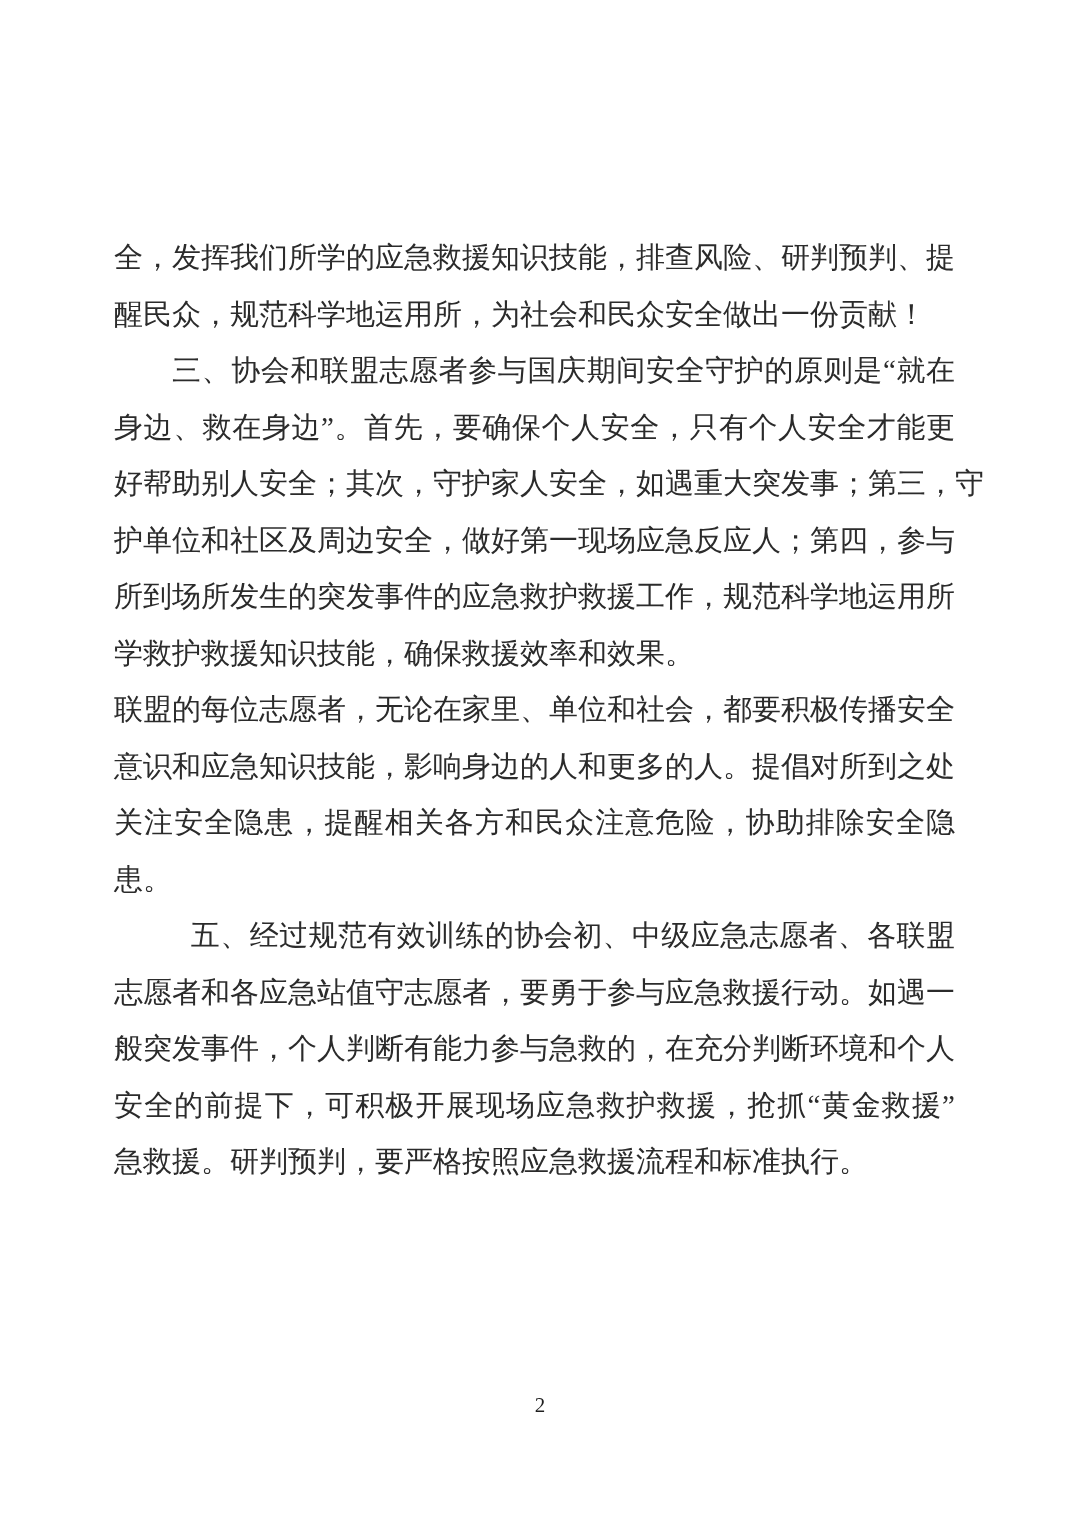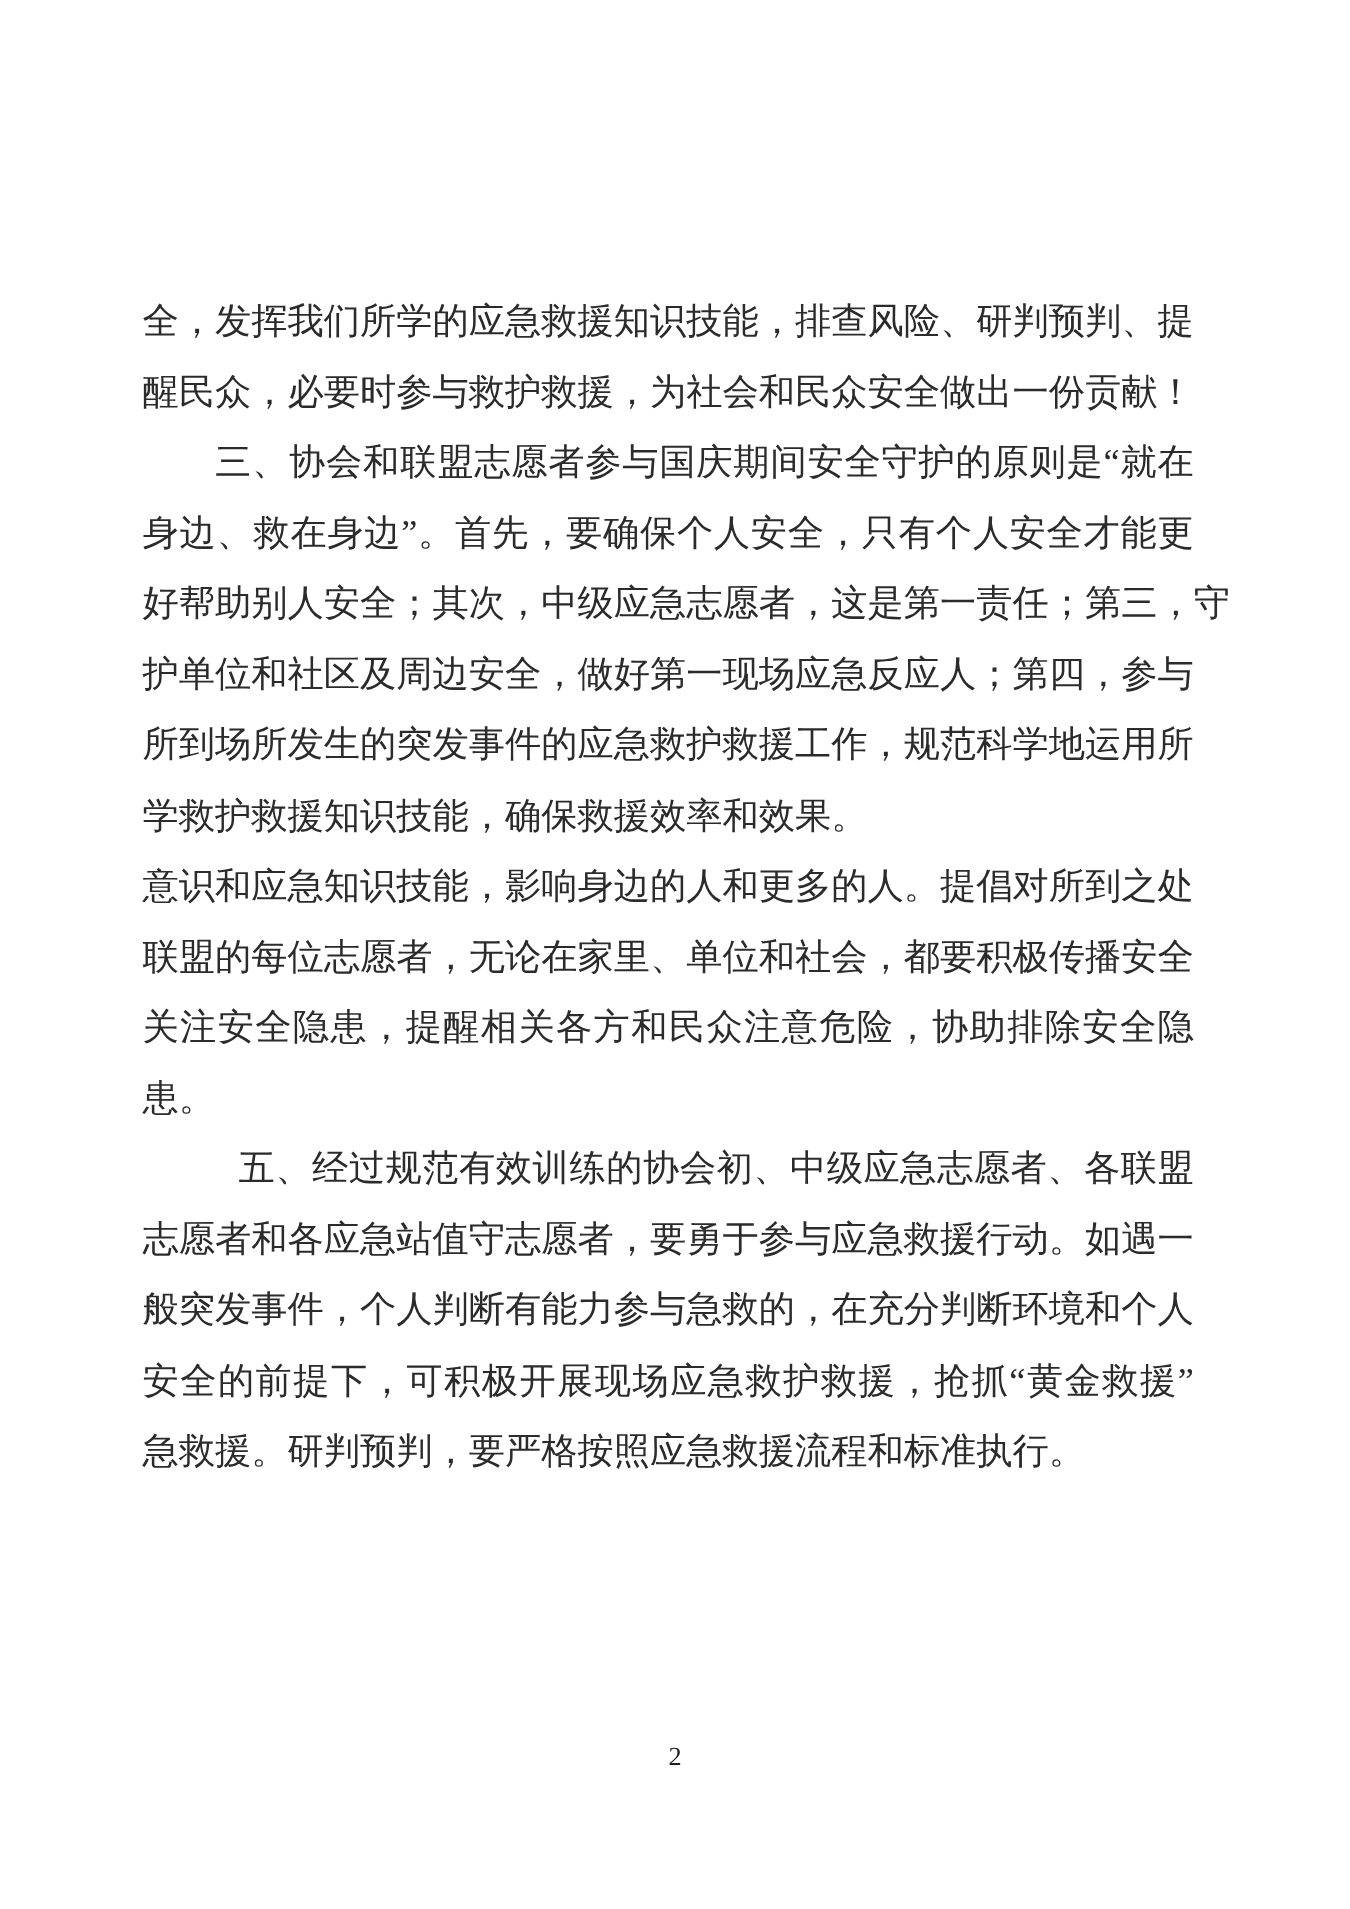--- a/index.html
+++ b/index.html
@@ -54,29 +54,29 @@
     font-family: "Liberation Serif", serif;
   }
 </style>
 </head>
 <body>
 
 <div class="page">
 
   <div class="doc-body">
     <div class="line">全，发挥我们所学的应急救援知识技能，排查风险、研判预判、提</div>
-    <div class="line para-end">醒民众，必要时参与救护救援，为社会和民众安全做出一份贡献！</div>
+    <div class="line para-end">醒民众，规范科学地运用所，为社会和民众安全做出一份贡献！</div>
     <div class="line ind-2">三、协会和联盟志愿者参与国庆期间安全守护的原则是“就在</div>
     <div class="line">身边、救在身边”。首先，要确保个人安全，只有个人安全才能更</div>
-    <div class="line">好帮助别人安全；其次，中级应急志愿者，这是第一责任；第三，守</div>
+    <div class="line">好帮助别人安全；其次，守护家人安全，如遇重大突发事；第三，守</div>
     <div class="line">护单位和社区及周边安全，做好第一现场应急反应人；第四，参与</div>
     <div class="line">所到场所发生的突发事件的应急救护救援工作，规范科学地运用所</div>
     <div class="line para-end">学救护救援知识技能，确保救援效率和效果。</div>
+    <div class="line">联盟的每位志愿者，无论在家里、单位和社会，都要积极传播安全</div>
     <div class="line">意识和应急知识技能，影响身边的人和更多的人。提倡对所到之处</div>
-    <div class="line">联盟的每位志愿者，无论在家里、单位和社会，都要积极传播安全</div>
     <div class="line">关注安全隐患，提醒相关各方和民众注意危险，协助排除安全隐</div>
     <div class="line para-end">患。</div>
     <div class="line ind-265">五、经过规范有效训练的协会初、中级应急志愿者、各联盟</div>
     <div class="line">志愿者和各应急站值守志愿者，要勇于参与应急救援行动。如遇一</div>
     <div class="line">般突发事件，个人判断有能力参与急救的，在充分判断环境和个人</div>
     <div class="line">安全的前提下，可积极开展现场应急救护救援，抢抓“黄金救援”</div>
     <div class="line para-end">急救援。研判预判，要严格按照应急救援流程和标准执行。</div>
   </div>
 
   <div class="page-number">2</div>

